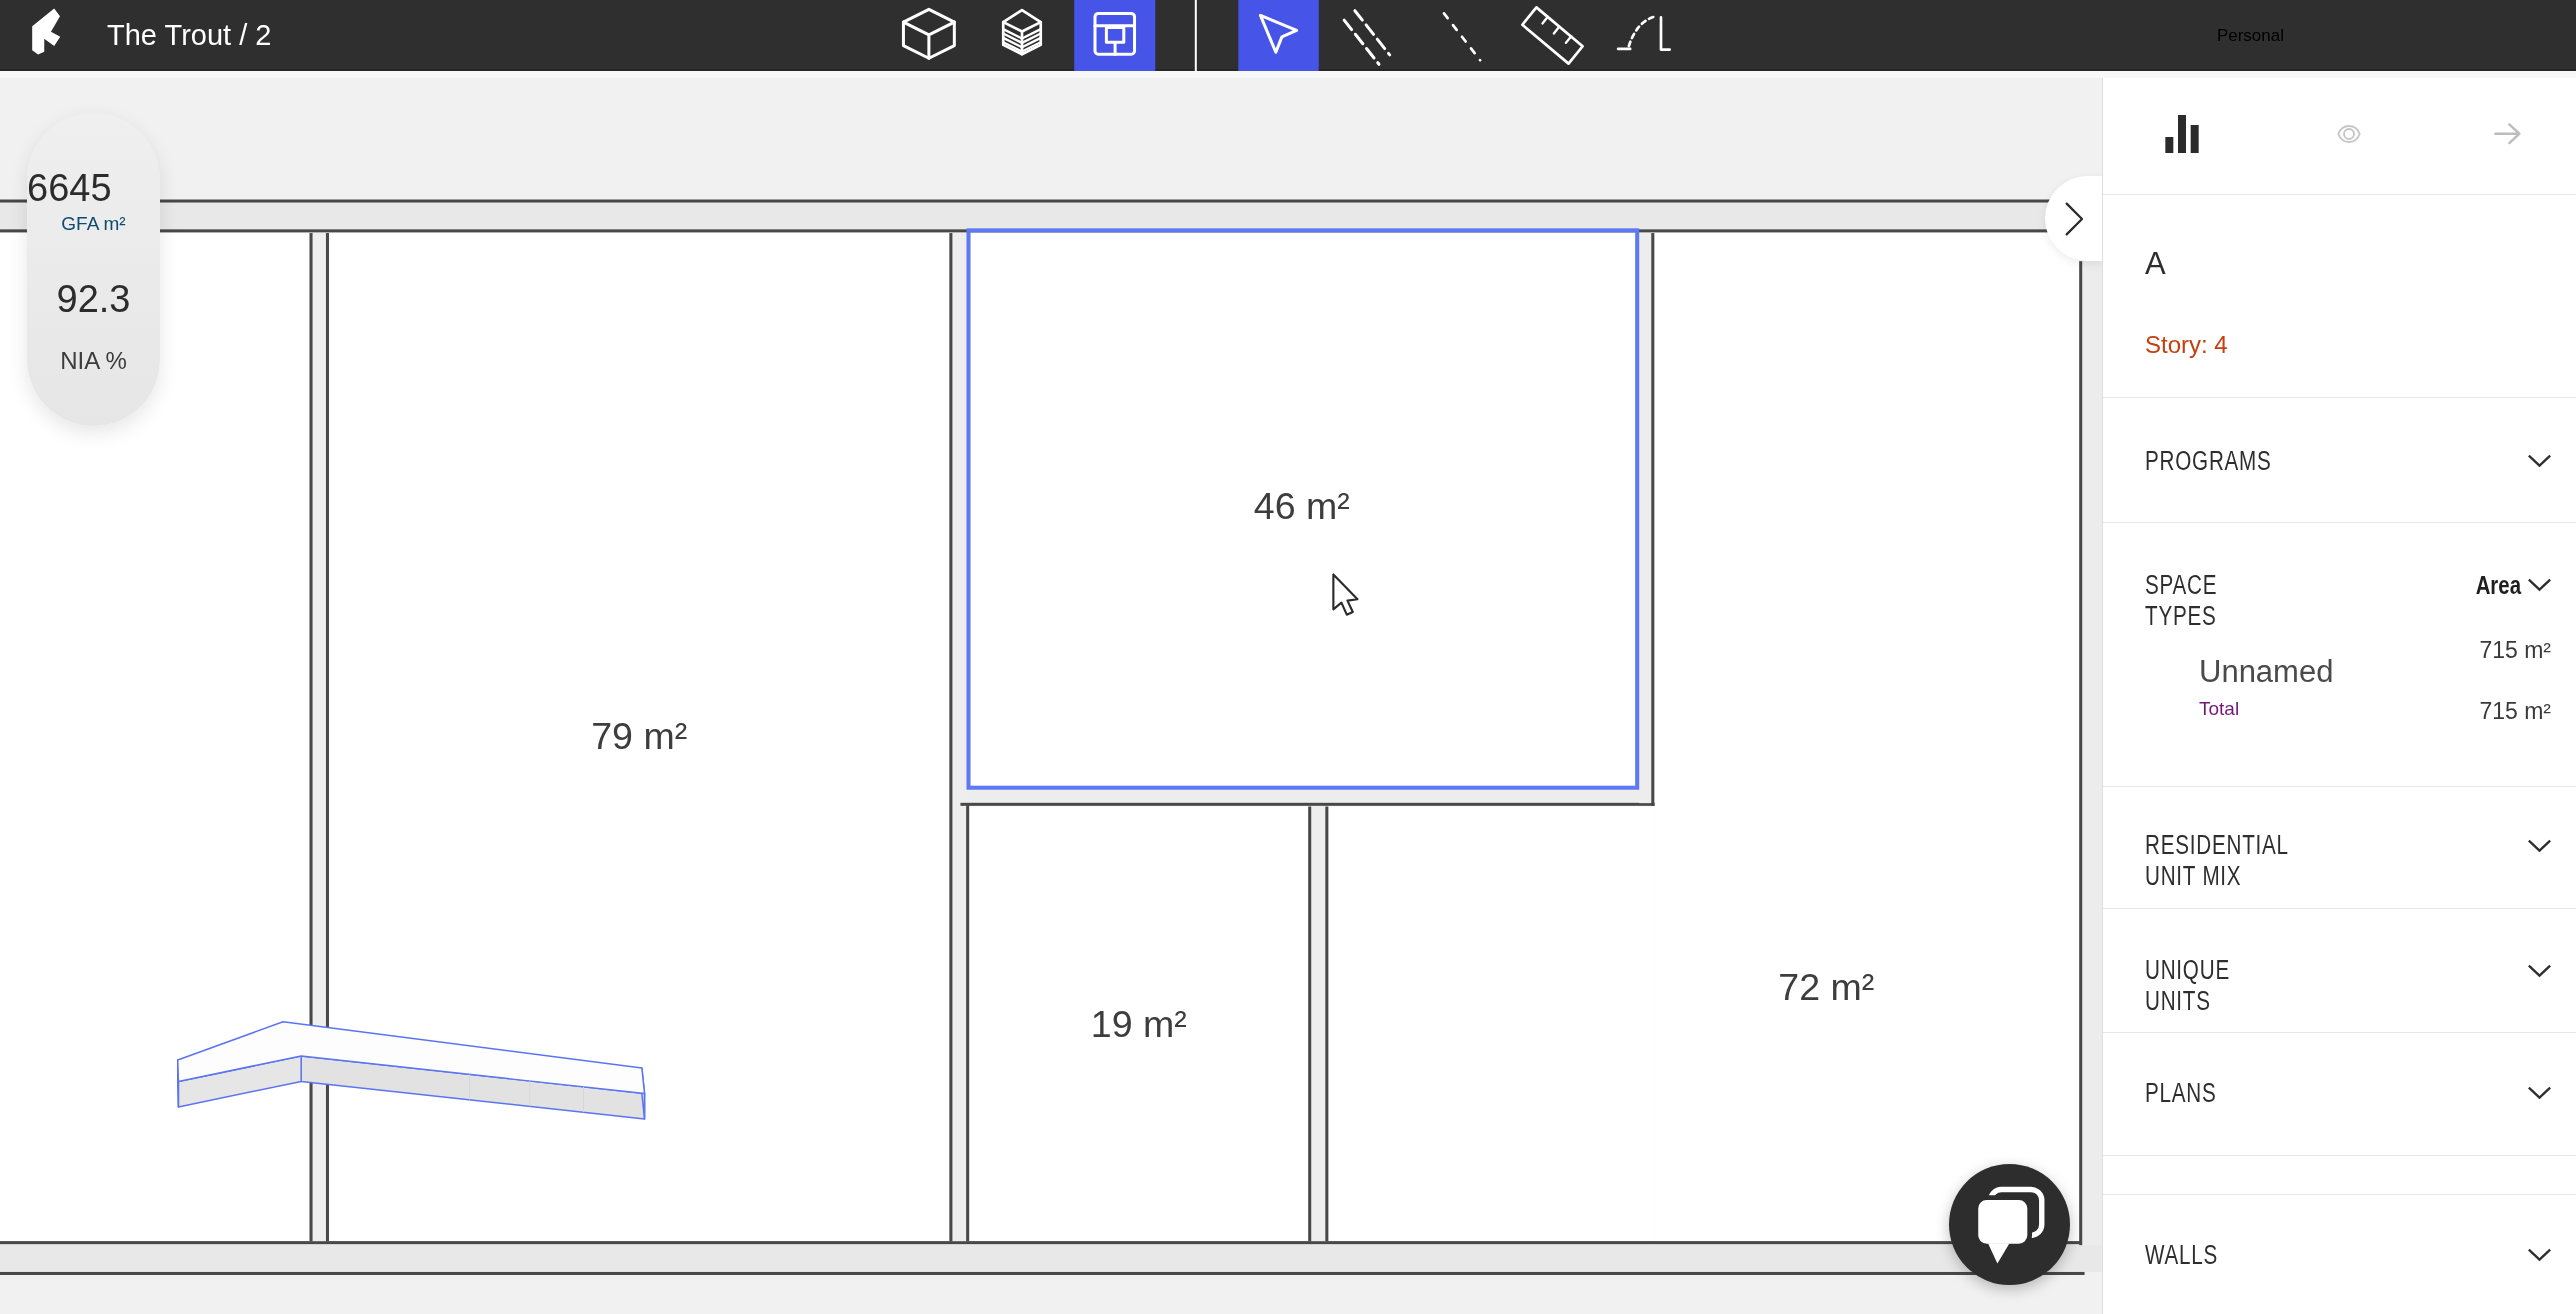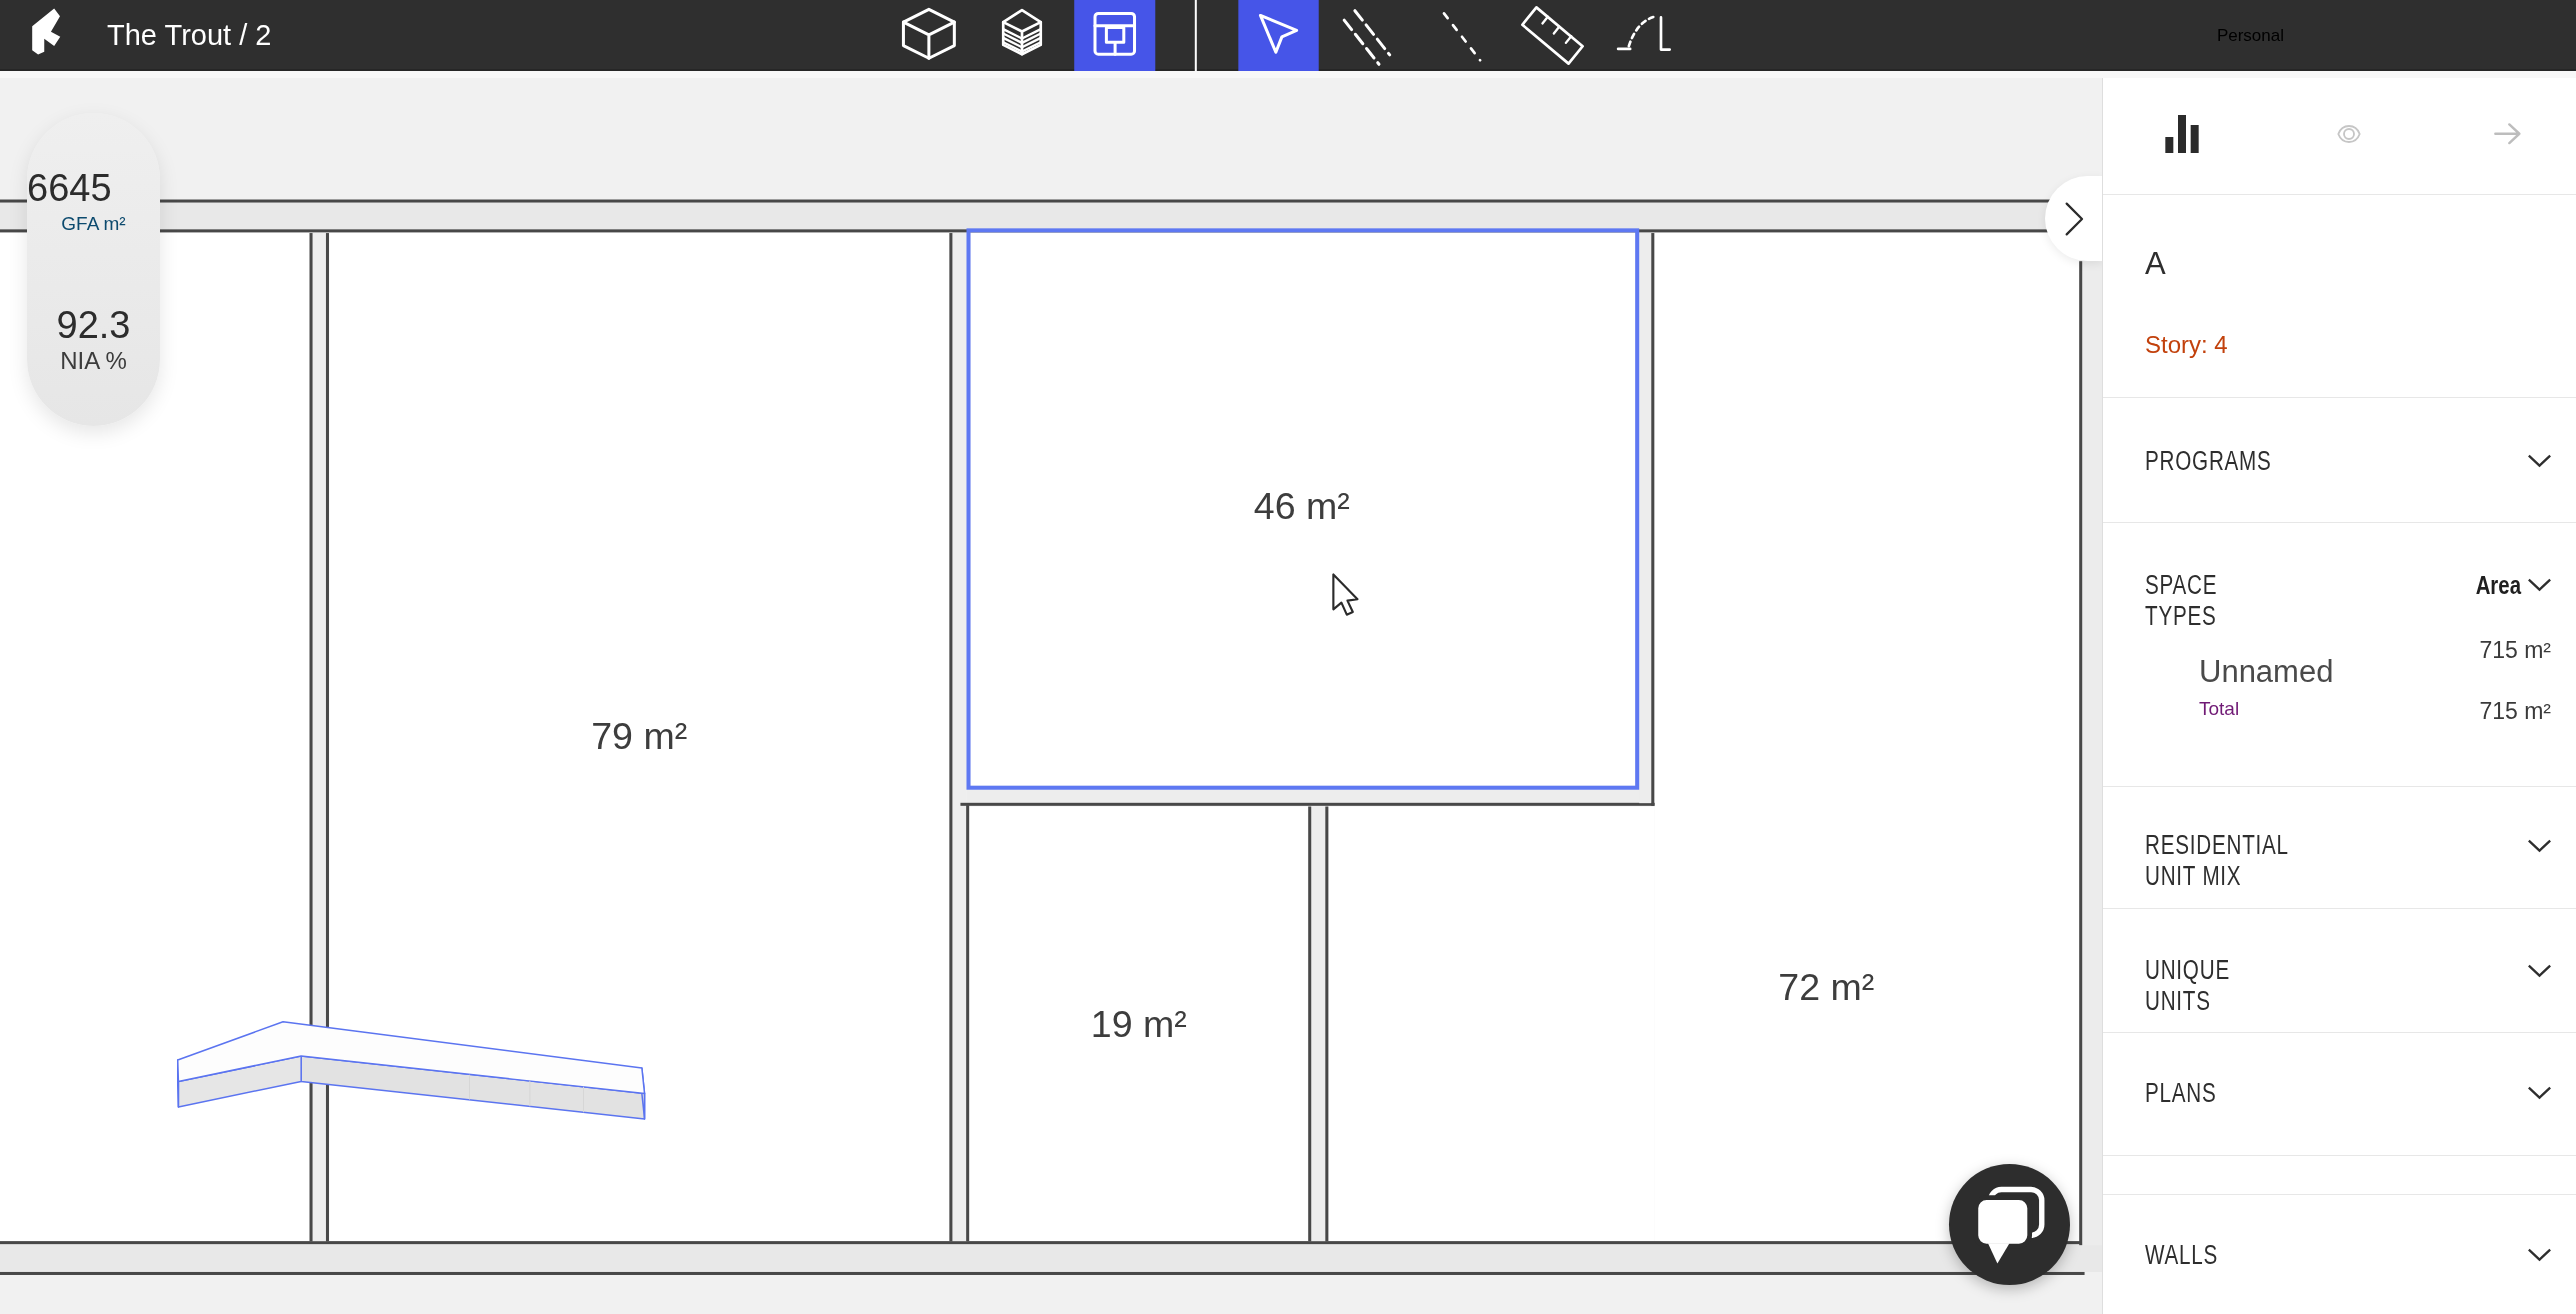--- a/index.html
+++ b/index.html
@@ -140,21 +140,21 @@
     </g>
 
     <g transform="translate(1988,856)">
       <path d="M0,0 L0,52 L12,42 L20,60 L29,56 L21,39 L36,37 Z" fill="#ffffff" stroke="#2b2b2b" stroke-width="3.2" stroke-linejoin="round"></path>
     </g>
   </svg>
 
   <div class="abs" style="left:27px;top:113px;width:133px;height:313px;border-radius:81px;background:linear-gradient(#efefef,#e6e6e6);box-shadow:0 6.7px 20px rgba(0,0,0,0.10);"></div>
   <div class="abs" style="left:27px;top:160px;width:133px;font-size:38px;color:#2c2c2c;margin-top:7px;">6645</div>
   <div class="abs" style="left:27px;top:213px;width:133px;text-align:center;font-size:19px;color:#0c4a6e;">GFA m²</div>
-  <div class="abs" style="left:27px;top:304px;width:133px;text-align:center;font-size:38px;color:#2c2c2c;">92.3</div>
+  <div class="abs" style="left:27px;top:278px;width:133px;text-align:center;font-size:38px;color:#2c2c2c;">92.3</div>
   <div class="abs" style="left:27px;top:347px;width:133px;text-align:center;font-size:24px;color:#3c3c3c;">NIA %</div>
 
   <div class="abs" style="left:2045px;top:176px;width:58px;height:85px;background:#ffffff;border-radius:47px 0 0 47px;box-shadow:0 2.7px 9.4px rgba(0,0,0,0.08);"></div>
   <svg class="abs" style="left:2054px;top:199px;" width="40" height="40" viewBox="0 0 60 60">
     <path d="M19,7 L42,30 L19,53" fill="none" stroke="#2b2b2b" stroke-width="3.4" stroke-linejoin="round" stroke-linecap="round"></path>
   </svg>
 
   <div class="abs" style="left:1949px;top:1164px;width:121px;height:121px;border-radius:50%;background:#2d2d2d;box-shadow:0 4px 13.4px rgba(0,0,0,0.25);"></div>
   <svg class="abs" style="left:1949px;top:1164px;" width="121" height="121" viewBox="0 0 180 180">
     <g>

